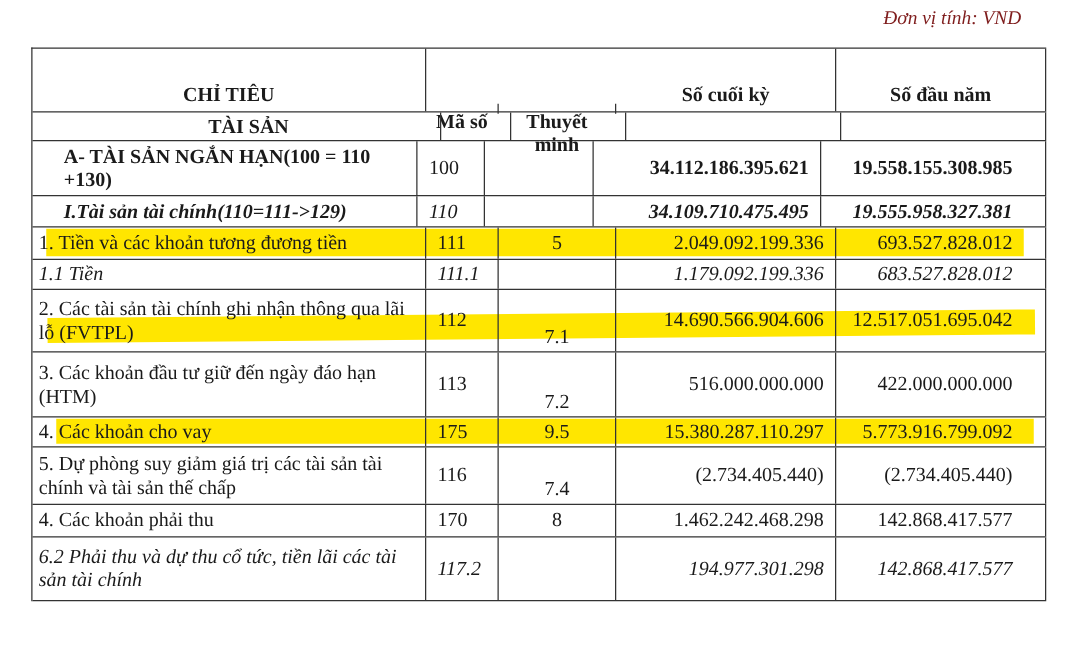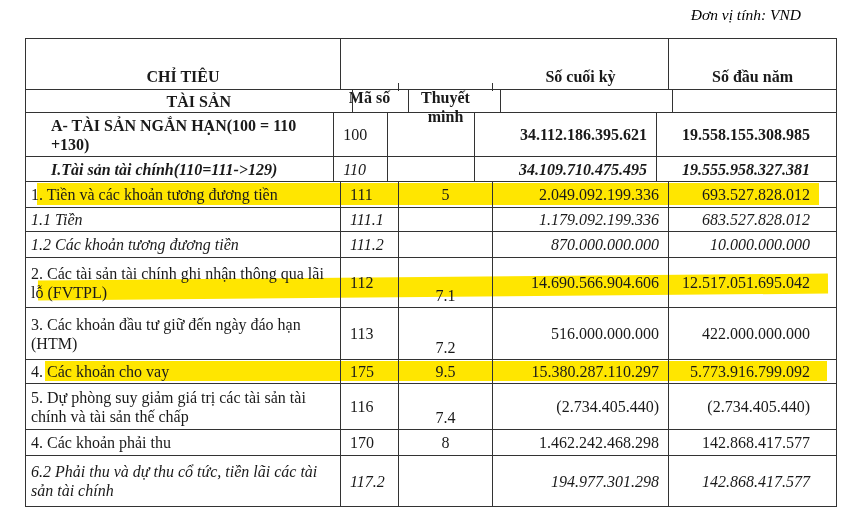--- a/index.html
+++ b/index.html
@@ -11,24 +11,24 @@
       width: 857px;
       height: 516px;
       position: relative;
       overflow: hidden;
       font-family: "Liberation Serif", "DejaVu Serif", serif;
       color: #1a1a1a;
     }
     .unit {
       position: absolute;
       top: 6px;
-      right: 56px;
+      right: 40px;
       font-style: italic;
       font-size: 15.5px;
-      color: #000000;
+      color: #7f1d1d;
     }
     .tbl {
       position: absolute;
       left: 25px;
       top: 38px;
       width: 811px;
       border-top: 1.5px solid #333;
       border-left: 1.5px solid #333;
     }
     .row {
@@ -129,27 +129,20 @@
   </div>
 
   <div class="row" style="height:23px">
     <div class="cell c1 ital vmid">1.1 Tiền</div>
     <div class="cell c2 ital vmid">111.1</div>
     <div class="cell c3 vmid"></div>
     <div class="cell c4 ital vmid">1.179.092.199.336</div>
     <div class="cell c5 ital vmid">683.527.828.012</div>
   </div>
 
-  <div class="row" style="height:25px">
-    <div class="cell c1 ital vmid">1.2 Các khoản tương đương tiền</div>
-    <div class="cell c2 ital vmid">111.2</div>
-    <div class="cell c3 vmid"></div>
-    <div class="cell c4 ital vmid">870.000.000.000</div>
-    <div class="cell c5 ital vmid">10.000.000.000</div>
-  </div>
 
   <div class="row" style="height:49px">
     <div class="hl" style="left: 12px; top: 19px; width: 790px; height: 20px; transform: rotate(-0.5deg); background: rgb(255, 230, 0);"></div>
     <div class="cell c1 vmid">
         <span class="wrap-txt">2. Các tài sản tài chính ghi nhận thông qua lãi lỗ (FVTPL)</span>
       </div>
     <div class="cell c2 vmid">112</div>
     <div class="cell c3 vbot">7.1</div>
     <div class="cell c4 vmid">14.690.566.904.606</div>
     <div class="cell c5 vmid">12.517.051.695.042</div>

